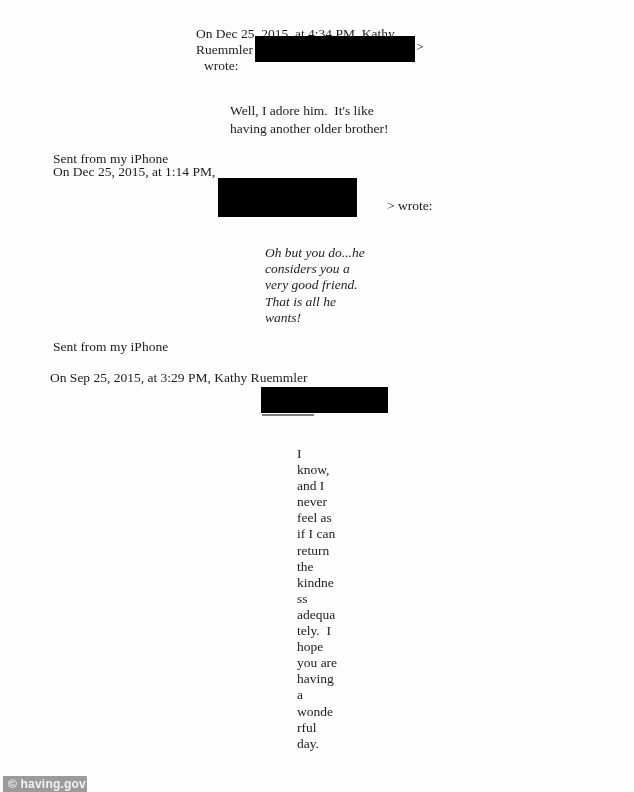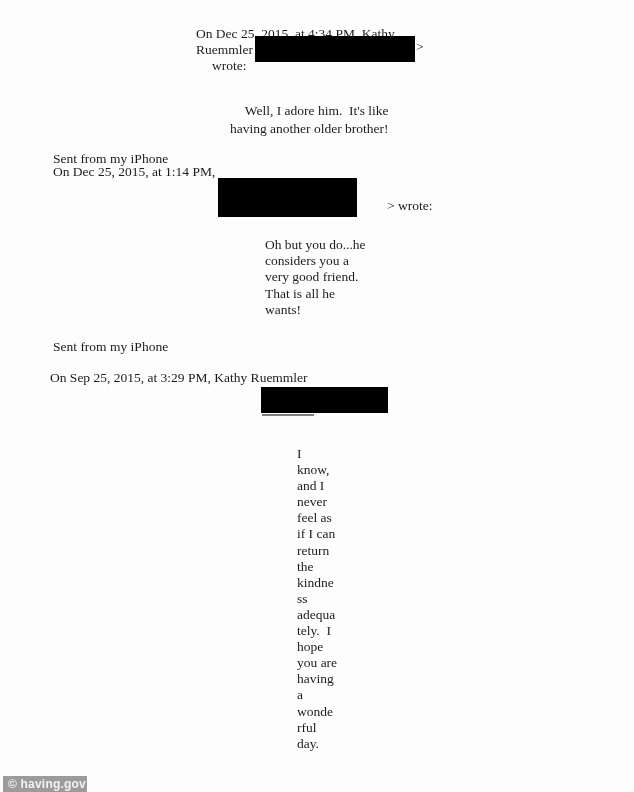--- a/index.html
+++ b/index.html
@@ -46,31 +46,31 @@
 </head>
 <body>
 
 <div class="page">
 
   <section>
     <div class="t" style="left:196px; top:26px;">On Dec 25, 2015, at 4:34 PM, Kathy</div>
     <div class="t" style="left:196px; top:42px;">Ruemmler</div>
     <div class="redaction" style="left:255px; top:36px; width:160px; height:26px;"></div>
     <div class="t" style="left:416px; top:39px;">&gt;</div>
-    <div class="t" style="left:212px; top:58px;">wrote:</div>
-    <div class="t multi" style="left:230px; top:102px; line-height:18px;text-align:right;">Well, I adore him.  It's like
+    <div class="t" style="left:204px; top:58px;">wrote:</div>
+    <div class="t multi" style="left:230px; top:102px; line-height:18px;">Well, I adore him.  It's like
 having another older brother!</div>
     <div class="t" style="left:53px; top:151px;">Sent from my iPhone</div>
   </section>
 
   <section>
     <div class="t" style="left:53px; top:164px;">On Dec 25, 2015, at 1:14 PM,</div>
     <div class="redaction" style="left:218px; top:178px; width:139px; height:39px;"></div>
     <div class="t" style="left:352px; top:198px;margin-left:35px;">&gt; wrote:</div>
-    <div class="t multi" style="left:265px; top:237px; line-height:16.2px;">Oh but you do...he
+    <div class="t multi" style="left:265px; top:245px; line-height:16.2px;font-style:italic;">Oh but you do...he
 considers you a
 very good friend.
 That is all he
 wants!</div>
     <div class="t" style="left:53px; top:339px;">Sent from my iPhone</div>
   </section>
 
   <section>
     <div class="t" style="left:50px; top:370px;">On Sep 25, 2015, at 3:29 PM, Kathy Ruemmler</div>
     <div class="redaction" style="left:261px; top:387px; width:127px; height:26px;"></div>

